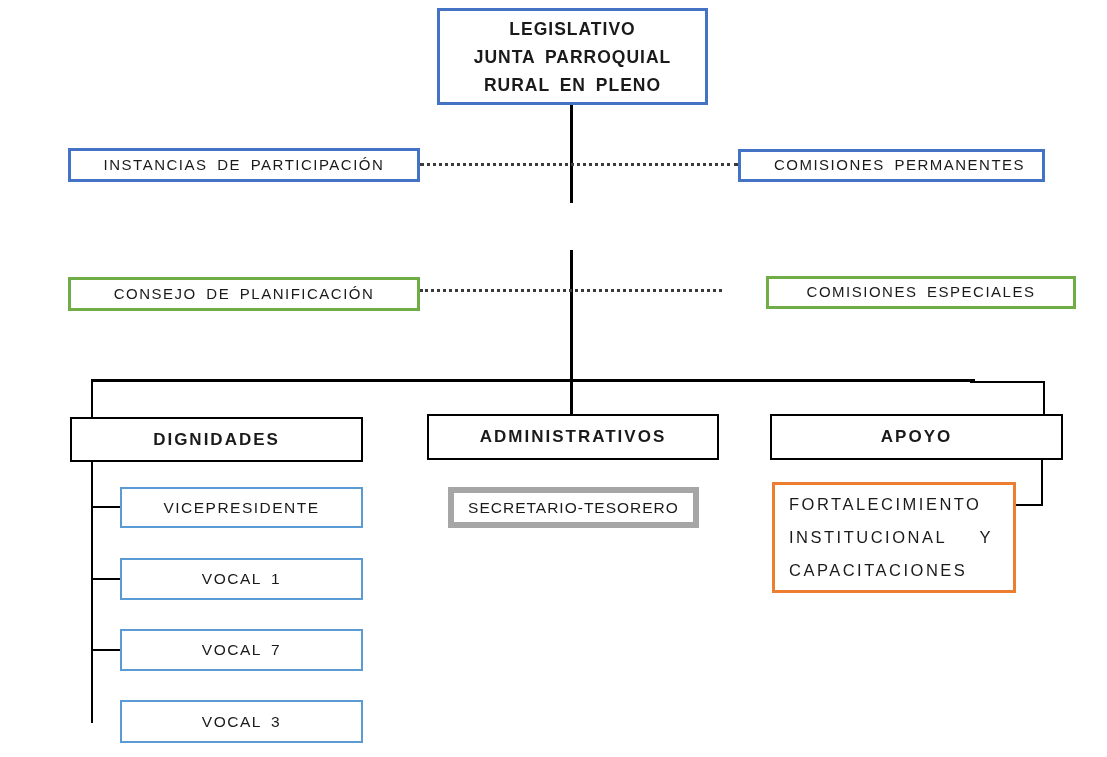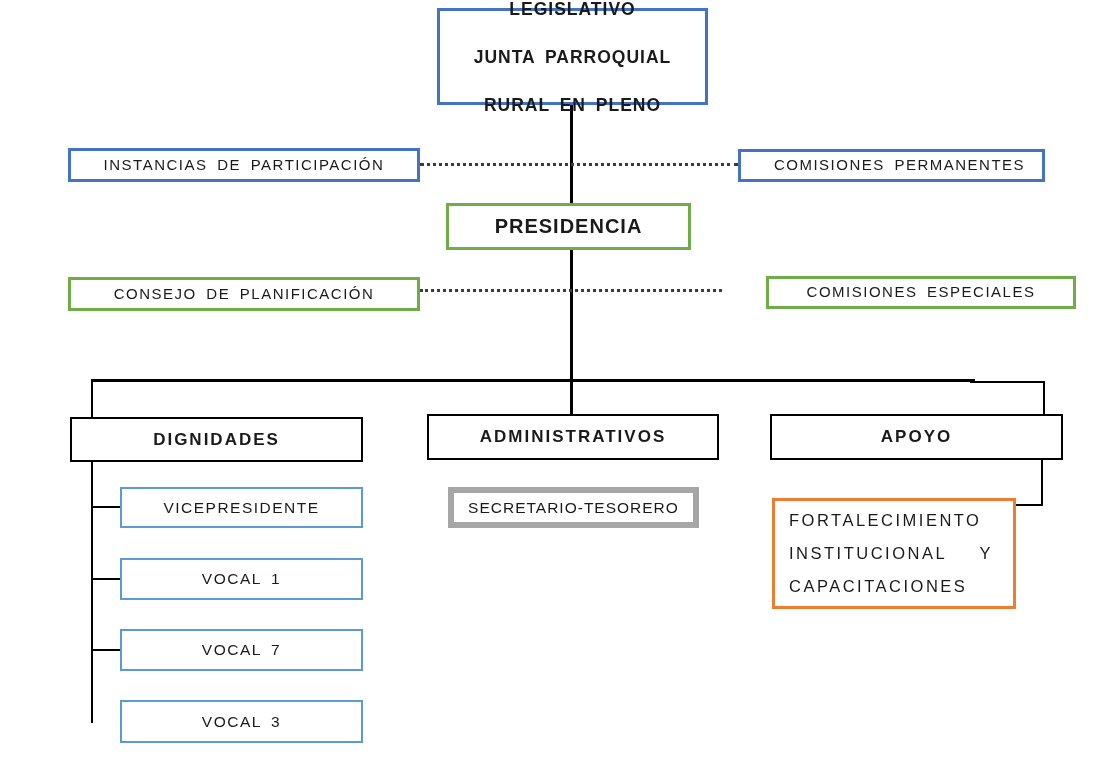--- a/index.html
+++ b/index.html
@@ -95,37 +95,34 @@
   <div class="line" id="ln-v-dignidades"></div>
   <div class="line" id="ln-h-right"></div>
   <div class="line" id="ln-v-apoyo"></div>
   <div class="line" id="ln-spine"></div>
   <div class="line" id="ln-stub-vice"></div>
   <div class="line" id="ln-stub-vocal1"></div>
   <div class="line" id="ln-stub-vocal2"></div>
   <div class="line" id="ln-v-fort"></div>
   <div class="line" id="ln-h-fort"></div>
 
-  <div class="node bold b-blue" id="n-legislativo" style="border-color: rgb(68, 114, 196); gap: 20px;">
+  <div class="node bold b-blue" id="n-legislativo" style="border-color: rgb(68, 114, 196);">
     <div>LEGISLATIVO</div>
     <div>JUNTA PARROQUIAL</div>
     <div>RURAL EN PLENO</div>
   </div>
 
   <div class="node b-blue" id="n-instancias" style="border-color: rgb(68, 114, 196);">
     <div>INSTANCIAS DE PARTICIPACIÓN</div>
   </div>
 
   <div class="node b-blue" id="n-com-perm" style="border-color: rgb(68, 114, 196); padding-left: 16px;">
     <div>COMISIONES PERMANENTES</div>
   </div>
 
-  <div class="node bold b-green" id="n-presidencia" style="border-color: rgb(112, 173, 71);">
-    <div>PRESIDENCIA</div>
-  </div>
 
   <div class="node b-green" id="n-consejo" style="border-color: rgb(112, 173, 71);">
     <div>CONSEJO DE PLANIFICACIÓN</div>
   </div>
 
   <div class="node b-green" id="n-com-esp" style="border-color: rgb(112, 173, 71); margin-left: 44px;">
     <div>COMISIONES ESPECIALES</div>
   </div>
 
   <div class="node bold b-black" id="n-dignidades" style="border-color: rgb(0, 0, 0);">
@@ -153,19 +150,19 @@
   </div>
 
   <div class="node b-lightblue" id="n-vocal3" style="border-color: rgb(91, 155, 213);">
     <div>VOCAL 3</div>
   </div>
 
   <div class="node b-gray" id="n-secretario" style="border-color: rgb(166, 166, 166);">
     <div>SECRETARIO-TESORERO</div>
   </div>
 
-  <div class="node b-orange" id="n-fortalecimiento" style="border-color: rgb(237, 125, 49); margin-top: 16px;">
+  <div class="node b-orange" id="n-fortalecimiento" style="border-color: rgb(237, 125, 49);">
     <div>FORTALECIMIENTO</div>
     <div>INSTITUCIONAL   Y</div>
     <div>CAPACITACIONES</div>
   </div>
 
 </div>
 
 </body></html>

